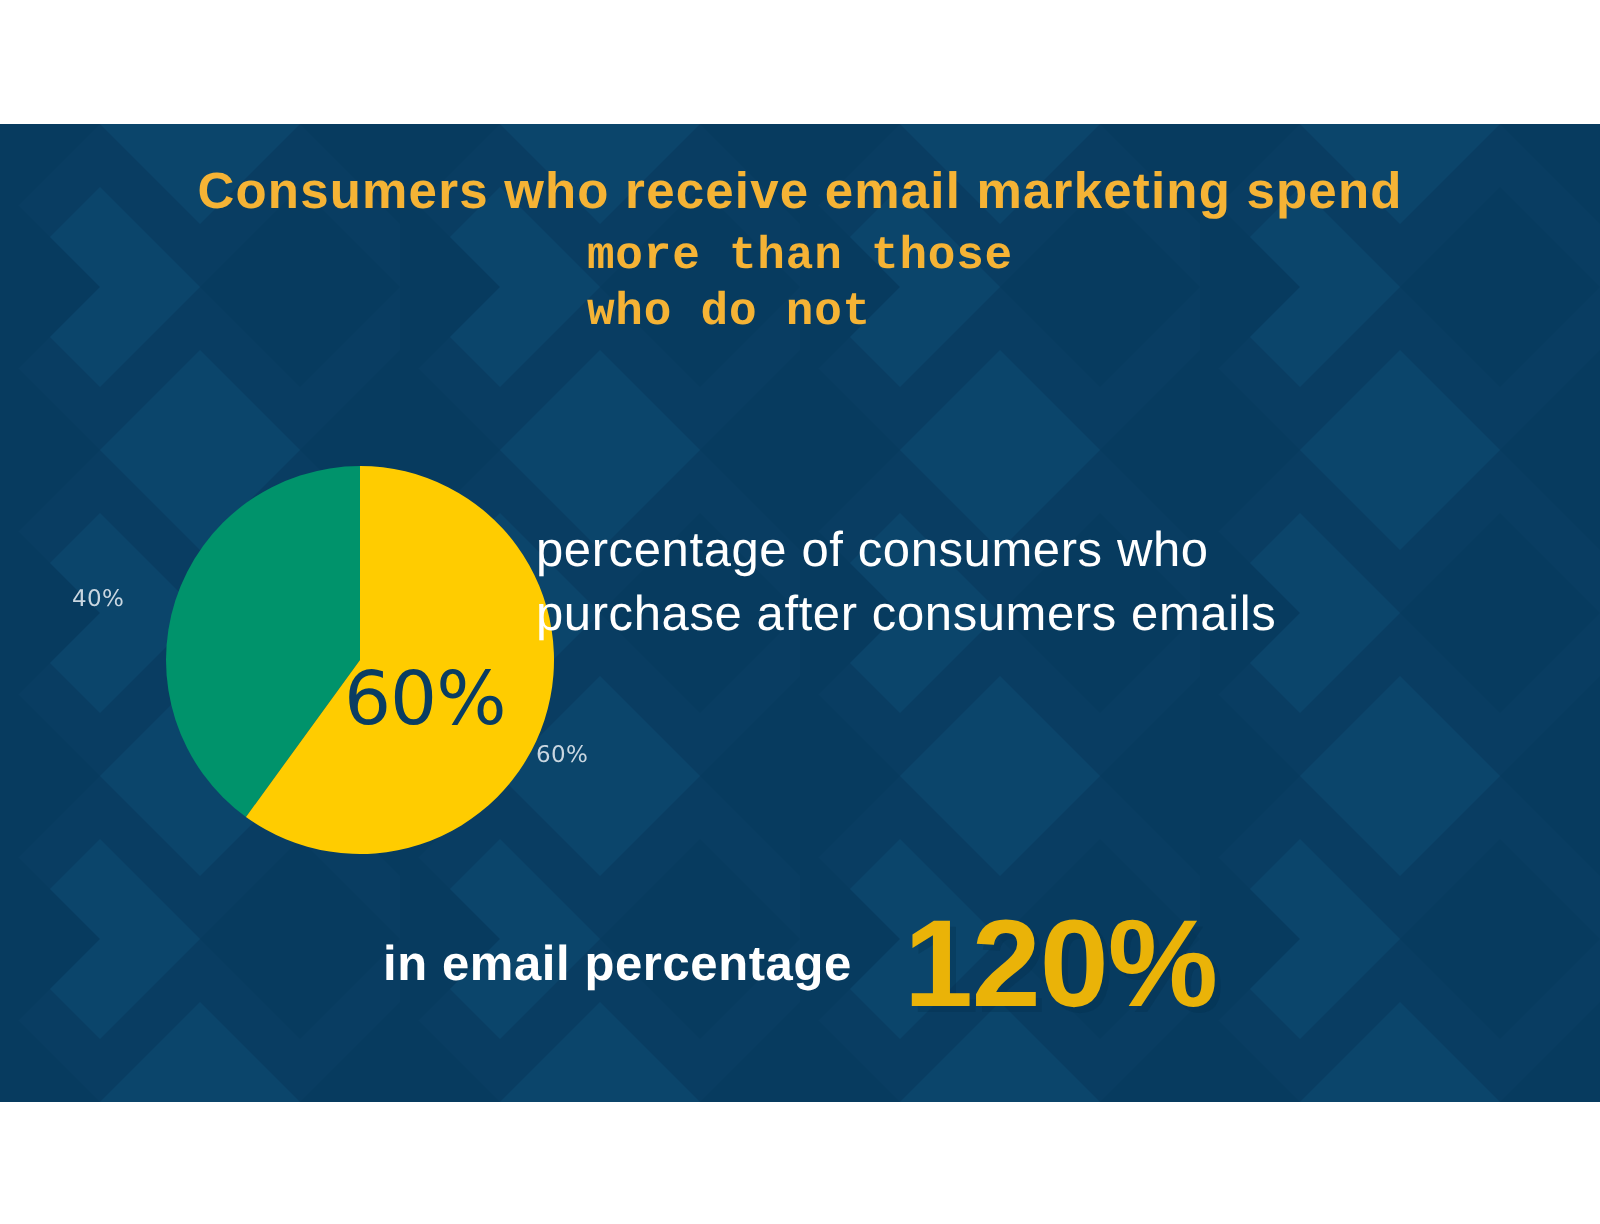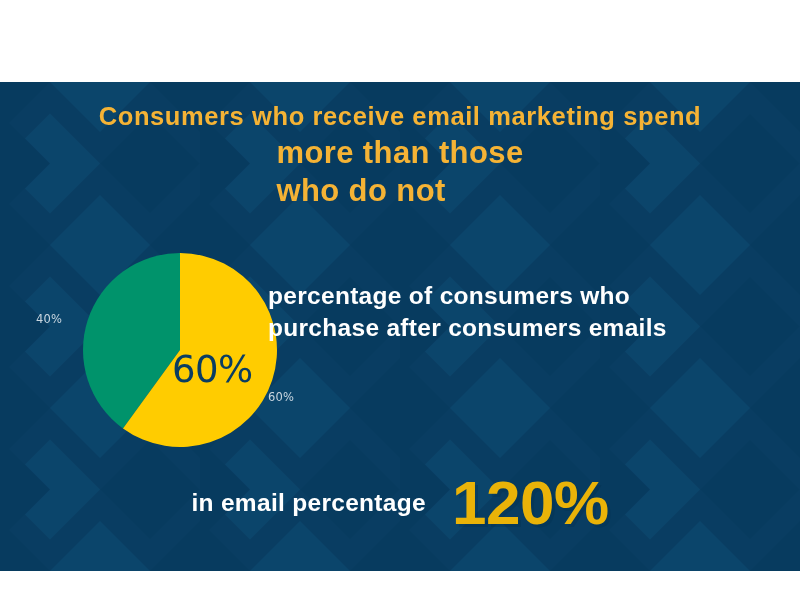--- a/index.html
+++ b/index.html
@@ -15,21 +15,20 @@
   }
 
   #infographic {
     position: absolute;
     left: 0;
     top: 62px;
     width: 800px;
     height: 489px;
     background: #0a3d62;
     overflow: hidden;
-    margin-top: 20px;
   }
 
   
   #bg-pattern {
     position: absolute;
     left: 0; top: 0;
     width: 800px; height: 489px;
     z-index: 0;
   }
 
@@ -69,25 +68,25 @@
     color: #ffffff;
     font-size: 78px;
     font-weight: bold;
     line-height: 0.95;
     letter-spacing: -1px;
     font-family: "Liberation Sans", sans-serif;
     text-shadow: 3px 3px 0 rgba(4,45,75,0.35);
   }
   #stat-138-caption {
     color: #f5b335;
-    font-size: 31px;
+    font-size: 23px;
     font-weight: bold;
     line-height: 1.22;
     letter-spacing: 0.4px;
-    font-family: Liberation Sans, sans-serif;
+    font-family: Liberation Mono, monospace;
     padding-bottom: 4px;
   }
 
   
   #pie-section {
     left: 0; top: 168px;
     width: 800px;
     height: 210px;
   }
   #pie-wrap {
@@ -116,21 +115,21 @@
   }
   #pie-label-40 { left: 36px; top: 62px; }
   #pie-label-60 { left: 268px; top: 140px; }
 
   #pie-caption {
     position: absolute;
     left: 268px; top: 30px;
     width: 500px;
     color: #ffffff;
     font-size: 24.5px;
-    font-weight: bold;
+    font-weight: normal;
     line-height: 1.3;
     letter-spacing: 0.3px;
     font-family: "Liberation Sans", sans-serif;
   }
 
   
   #stat-row-bottom {
     left: 0; top: 390px;
     width: 800px;
     display: flex;

